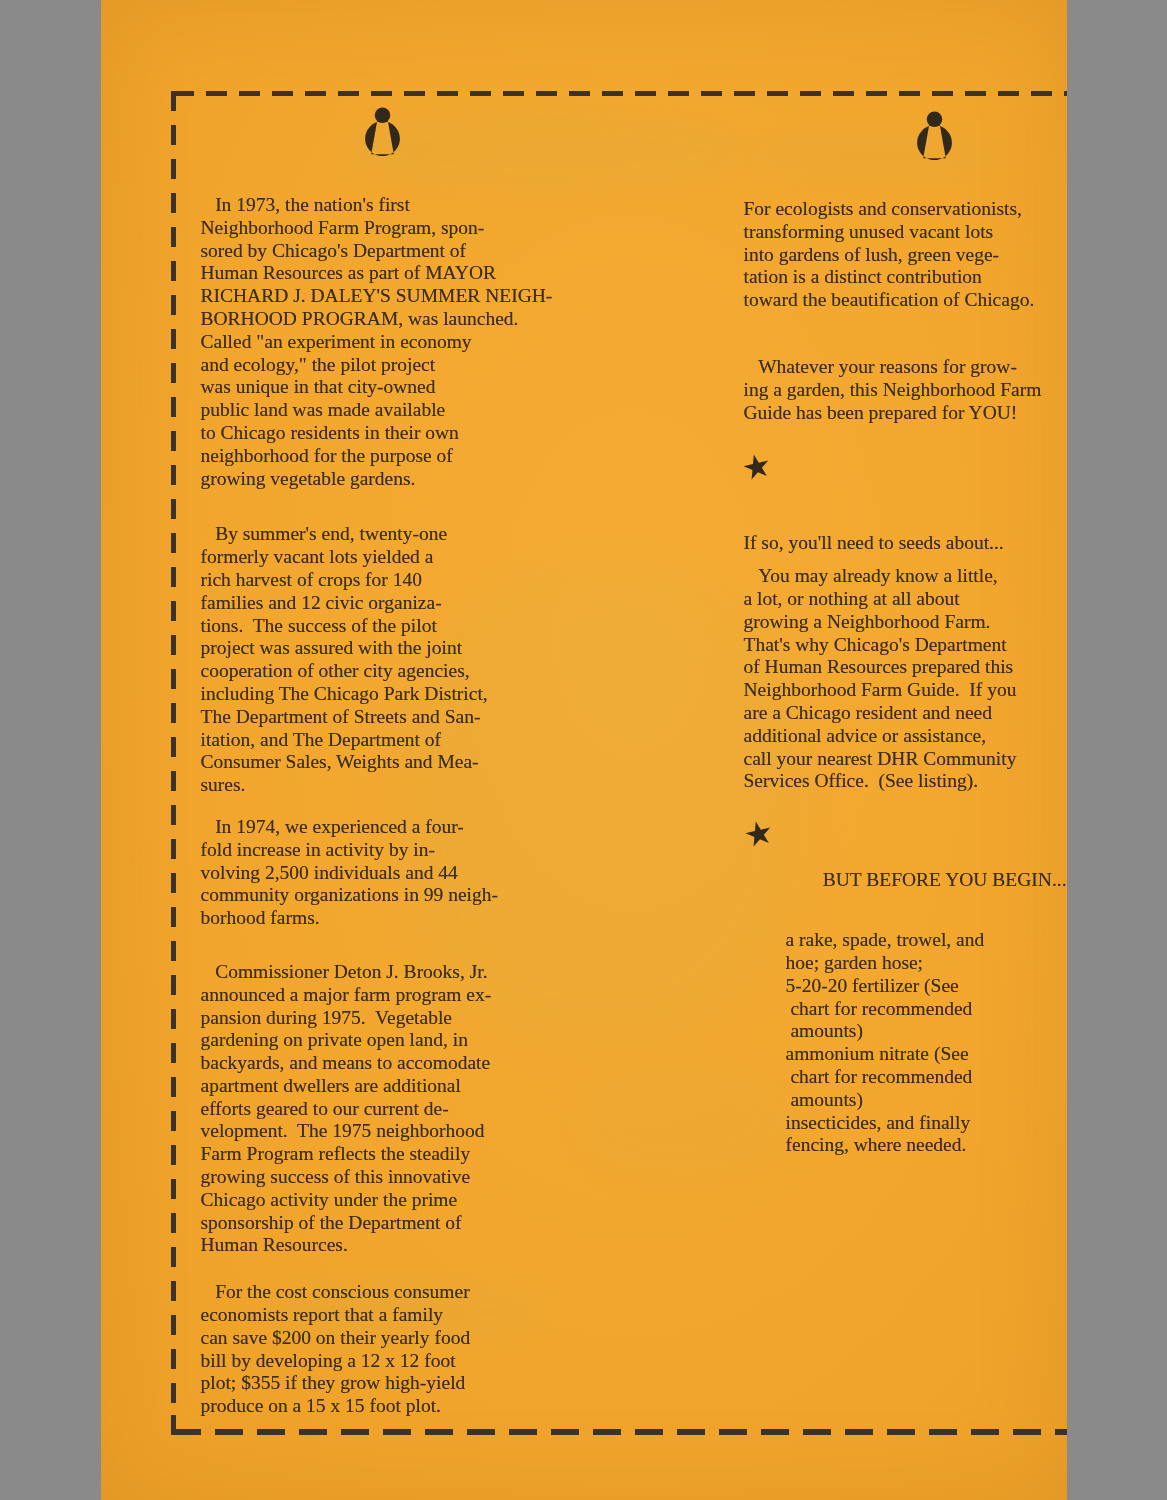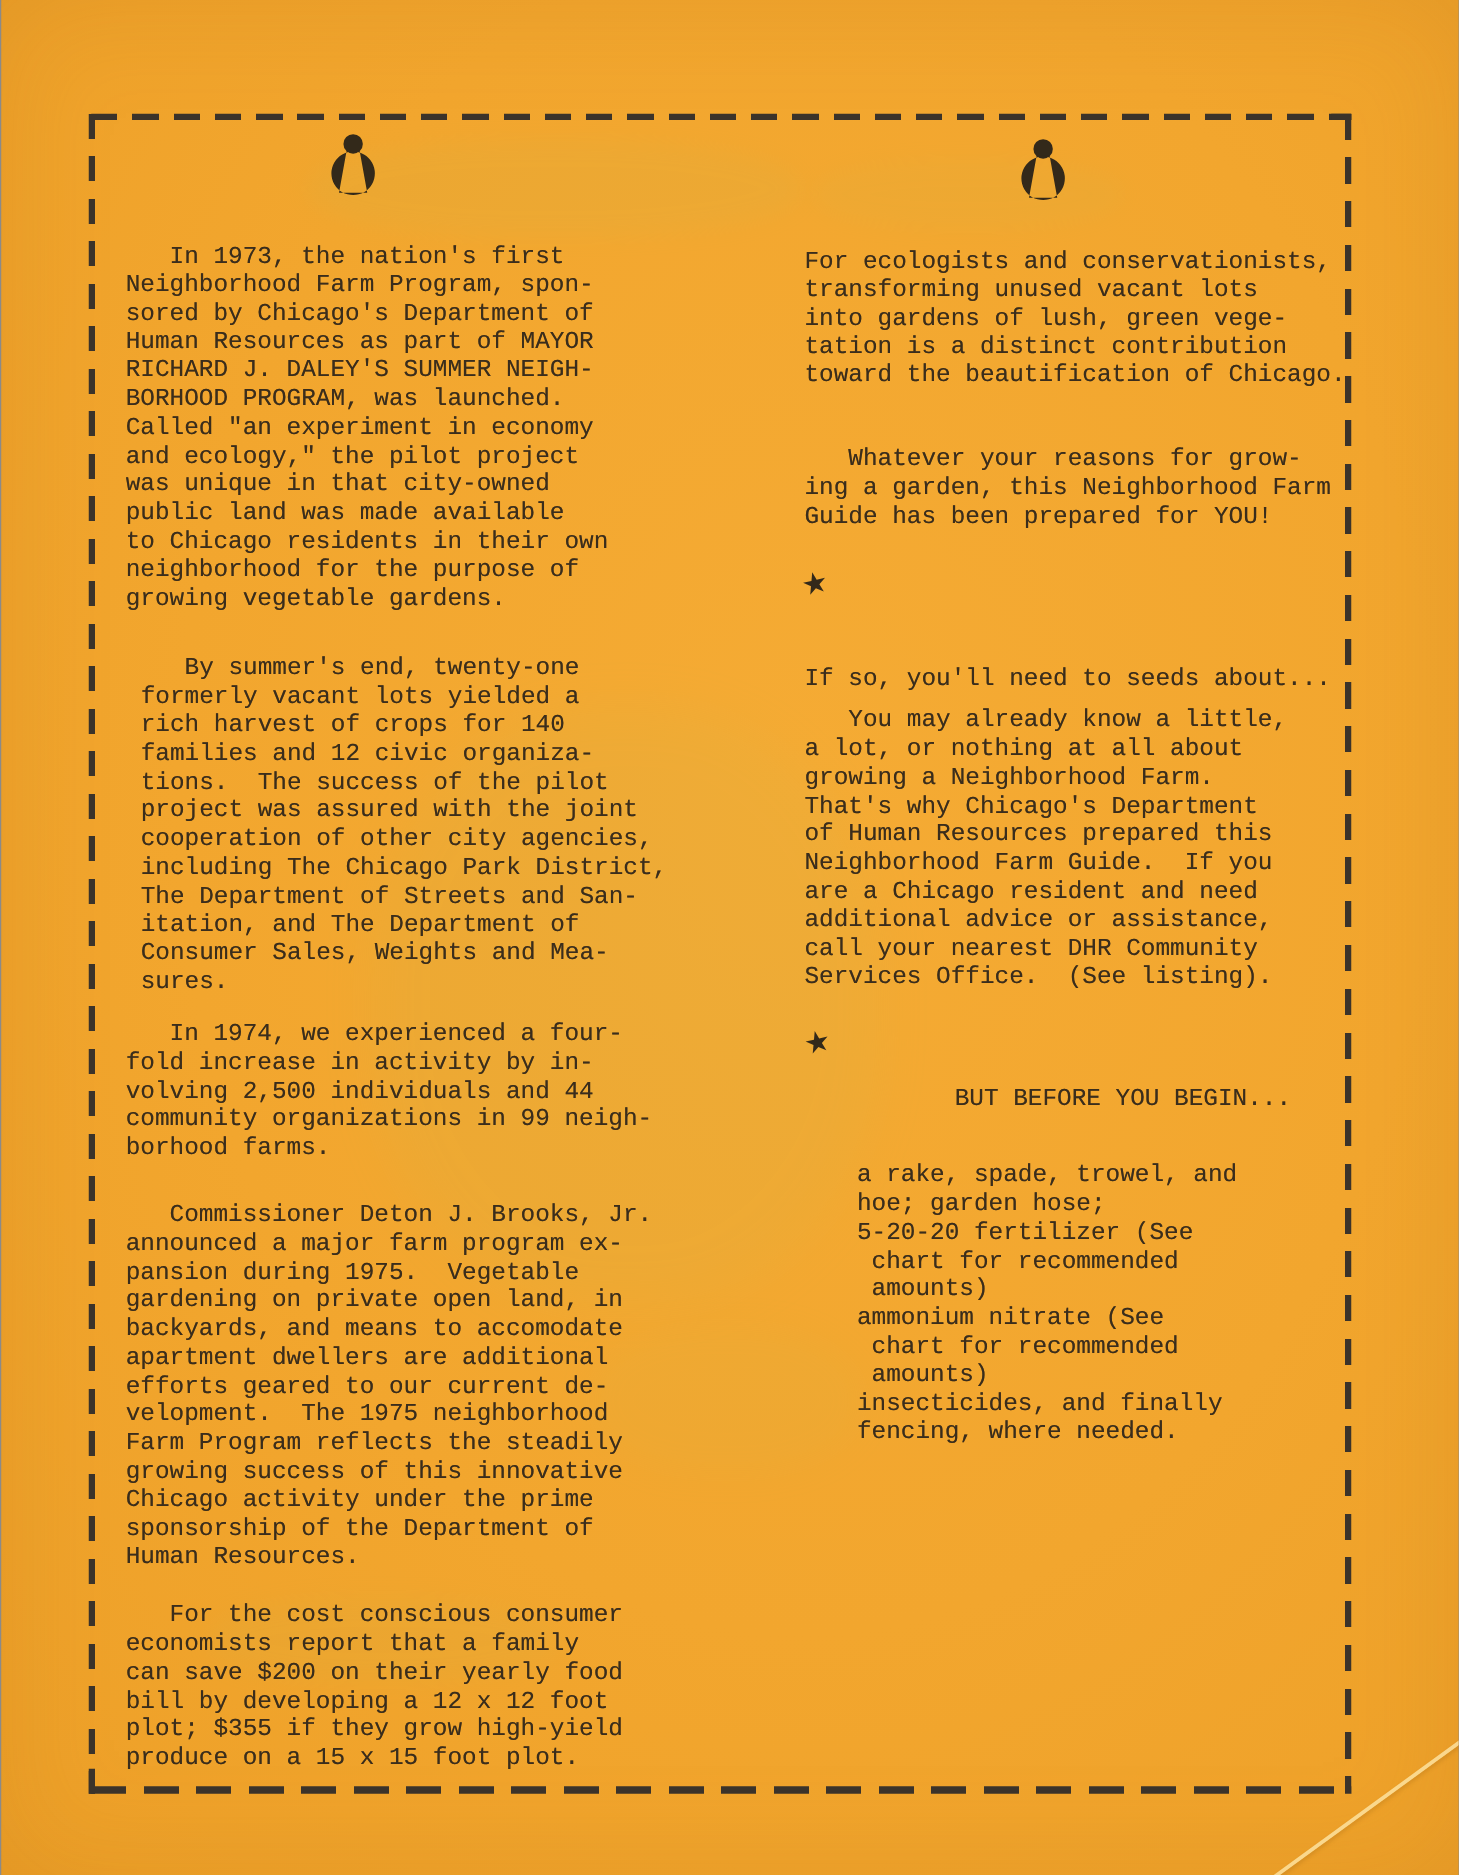--- a/index.html
+++ b/index.html
@@ -1,23 +1,23 @@
 <!DOCTYPE html>
 <html><head>
 <meta charset="utf-8">
 <style>
   html,body{margin:0;padding:0;background:#8a8a8a;}
   .page{
     position:relative;
-    width:1166px;height:1500px;
+    width:966px;height:1500px;
     margin:0 auto;
     background:radial-gradient(ellipse at 55% 42%, #f5ab34 0%, #f2a62e 55%, #eda028 100%);
     box-shadow:inset 0 0 90px rgba(170,105,20,.18);
     overflow:hidden;
-    font-family:Liberation Mono, monospace;
+    font-family:Liberation Serif, serif;
     color:#3a2d1c;
   }
   .txt{
     white-space:pre-wrap;
     font-size:19.5px;
     line-height:22.8px;
     text-shadow:0 0 .5px rgba(58,45,28,.55);
   }
   
   .b-top,.b-bottom{position:absolute;height:5px;}
@@ -82,21 +82,21 @@
 Human Resources as part of MAYOR
 RICHARD J. DALEY'S SUMMER NEIGH-
 BORHOOD PROGRAM, was launched.
 Called "an experiment in economy
 and ecology," the pilot project
 was unique in that city-owned
 public land was made available
 to Chicago residents in their own
 neighborhood for the purpose of
 growing vegetable gardens.</div>
-    <div class="txt" style="margin-bottom:19px;margin-left:12px;">   By summer's end, twenty-one
+    <div class="txt" style="margin-bottom:19px;">   By summer's end, twenty-one
 formerly vacant lots yielded a
 rich harvest of crops for 140
 families and 12 civic organiza-
 tions.  The success of the pilot
 project was assured with the joint
 cooperation of other city agencies,
 including The Chicago Park District,
 The Department of Streets and San-
 itation, and The Department of
 Consumer Sales, Weights and Mea-

